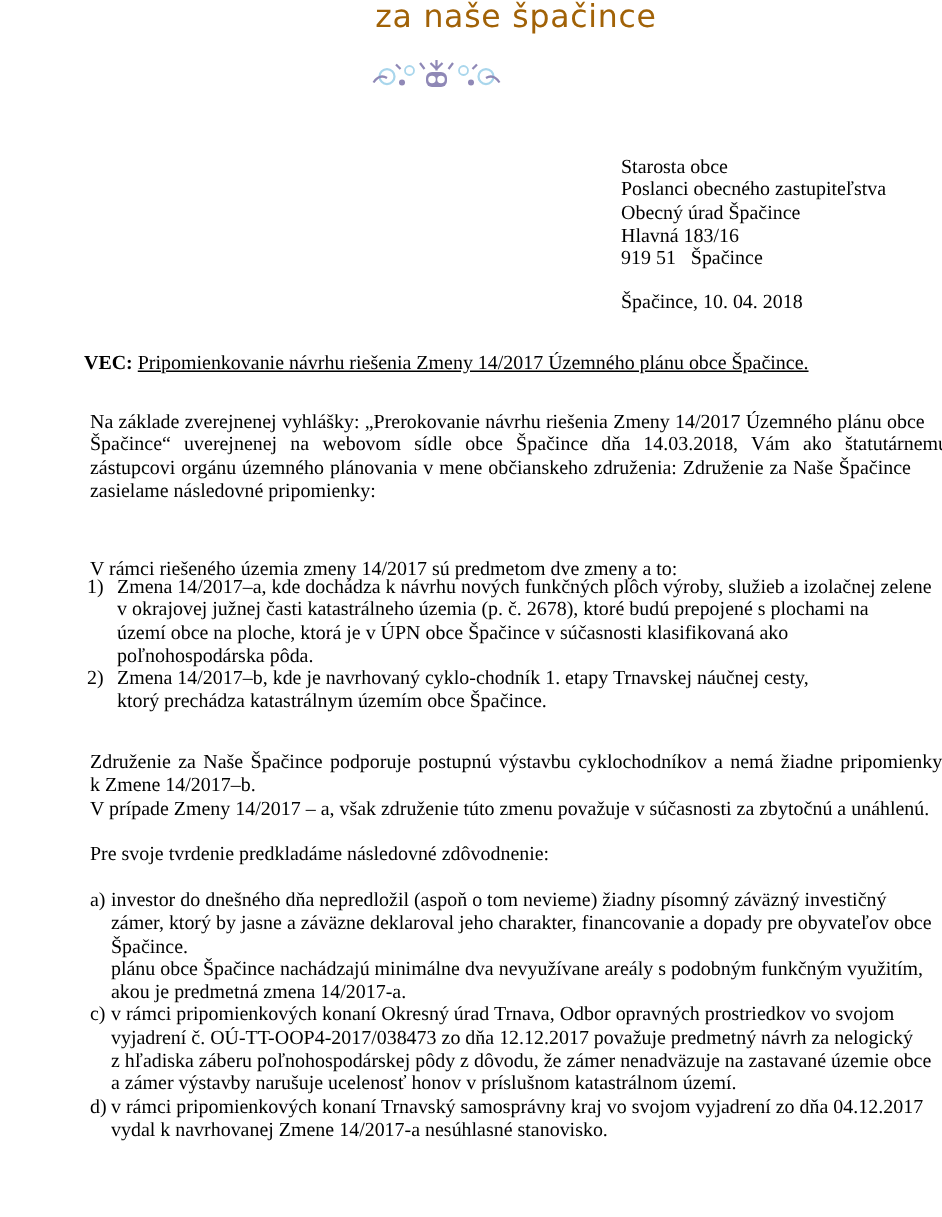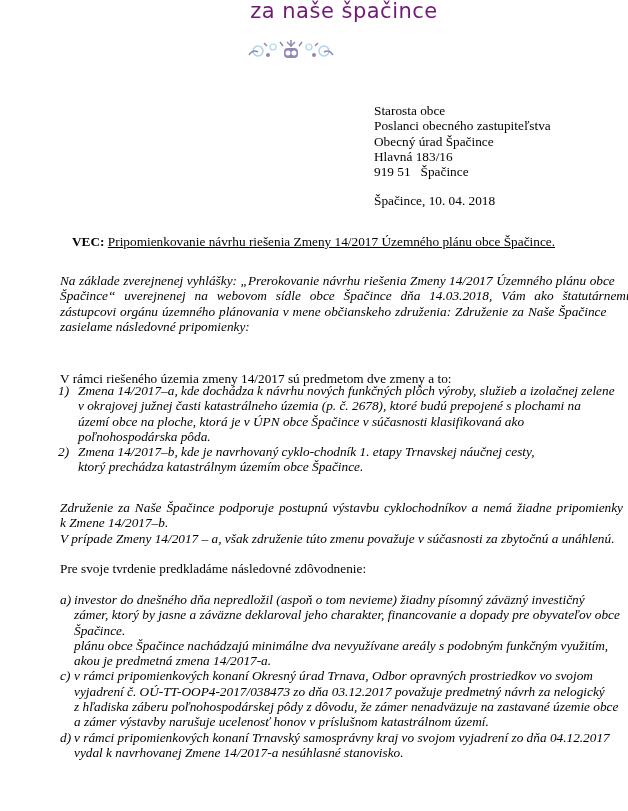--- a/index.html
+++ b/index.html
@@ -8,38 +8,38 @@
       font-family: "Liberation Serif", "DejaVu Serif", serif;
       color: #000000; font-size: 13.3px; line-height: 15.3px;
     }
     .logo {
       position: absolute; left: 0; top: 0; width: 628px; height: 60px;
       text-align: center;
     }
     .logo-text {
       position: absolute; left: 0; right: 0; top: 4px;
       font-family: "DejaVu Sans", sans-serif; font-size: 21px; letter-spacing: 0.5px;
-      color: #701a75; text-align: center; padding-left: 60px;
+      color: #a16207; text-align: center; padding-left: 60px;
     }
     .ornament {
       position: absolute; left: 246px; top: 37px; width: 90px; height: 22px;
     }
     .addr {
       position: absolute; left: 374px; top: 103px;
     }
-    .addr div { height: 15.3px; white-space: pre; }
+    .addr div { height: 15.3px; white-space: pre; margin-left: 40px; }
     .addr .date { margin-top: 14px; }
     .vec {
-      position: absolute; left: 72px; top: 234px; white-space: nowrap;
+      position: absolute; left: 56px; top: 234px; white-space: nowrap;
     }
     .vec b { font-weight: bold; }
     .vec u { text-decoration: underline; }
     .p { position: absolute; left: 60px; width: 508px; }
     .justify { text-align: justify; text-align-last: left; }
-    .line { white-space: nowrap; height: 15.3px; font-style: italic; }
+    .line { white-space: nowrap; height: 15.3px; }
     .ind1 { padding-left: 20px; }
     .ind2 { padding-left: 14px; }
     .num { display: inline-block; width: 20px; }
     .let { display: inline-block; width: 14px; }
   </style>
 </head>
 <body>
 
 <div class="logo">
   <div class="logo-text">za naše špačince</div>
@@ -108,21 +108,21 @@
     <div class="line"><span class="let">a)</span><span>investor do dnešného dňa nepredložil (aspoň o tom nevieme)  žiadny písomný záväzný investičný</span></div>
     <div class="line ind2">zámer,  ktorý by jasne a záväzne deklaroval jeho charakter, financovanie a dopady pre obyvateľov obce</div>
     <div class="line ind2">Špačince.</div>
   </div>
   <div>
     <div class="line ind2">plánu obce Špačince nachádzajú minimálne dva nevyužívane areály s podobným funkčným využitím,</div>
     <div class="line ind2">akou je predmetná zmena 14/2017-a.</div>
   </div>
   <div>
     <div class="line"><span class="let">c)</span><span>v rámci pripomienkových konaní Okresný úrad Trnava, Odbor opravných prostriedkov vo svojom</span></div>
-    <div class="line ind2">vyjadrení č. OÚ-TT-OOP4-2017/038473 zo dňa 03.12.2017 považuje predmetný návrh za nelogický</div>
+    <div class="line ind2">vyjadrení č. OÚ-TT-OOP4-2017/038473 zo dňa 12.12.2017 považuje predmetný návrh za nelogický</div>
     <div class="line ind2">z hľadiska záberu poľnohospodárskej pôdy z dôvodu, že zámer nenadväzuje na zastavané územie obce</div>
     <div class="line ind2">a zámer výstavby narušuje ucelenosť honov v príslušnom katastrálnom území.</div>
   </div>
   <div>
     <div class="line"><span class="let">d)</span><span>v rámci pripomienkových konaní Trnavský samosprávny kraj vo svojom vyjadrení zo dňa 04.12.2017</span></div>
     <div class="line ind2">vydal k navrhovanej Zmene 14/2017-a nesúhlasné stanovisko.</div>
   </div>
 </div>
 
 </body></html>

